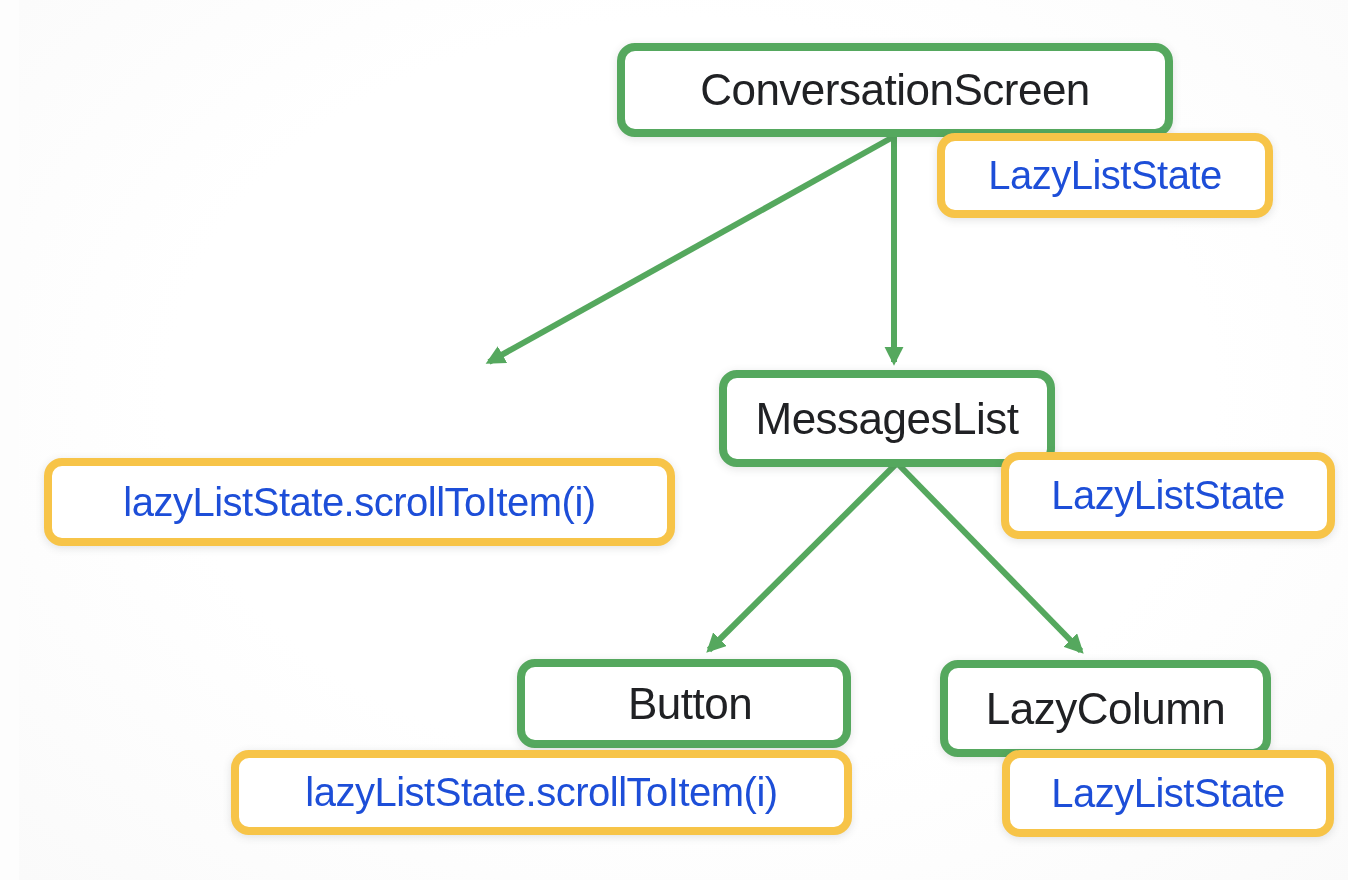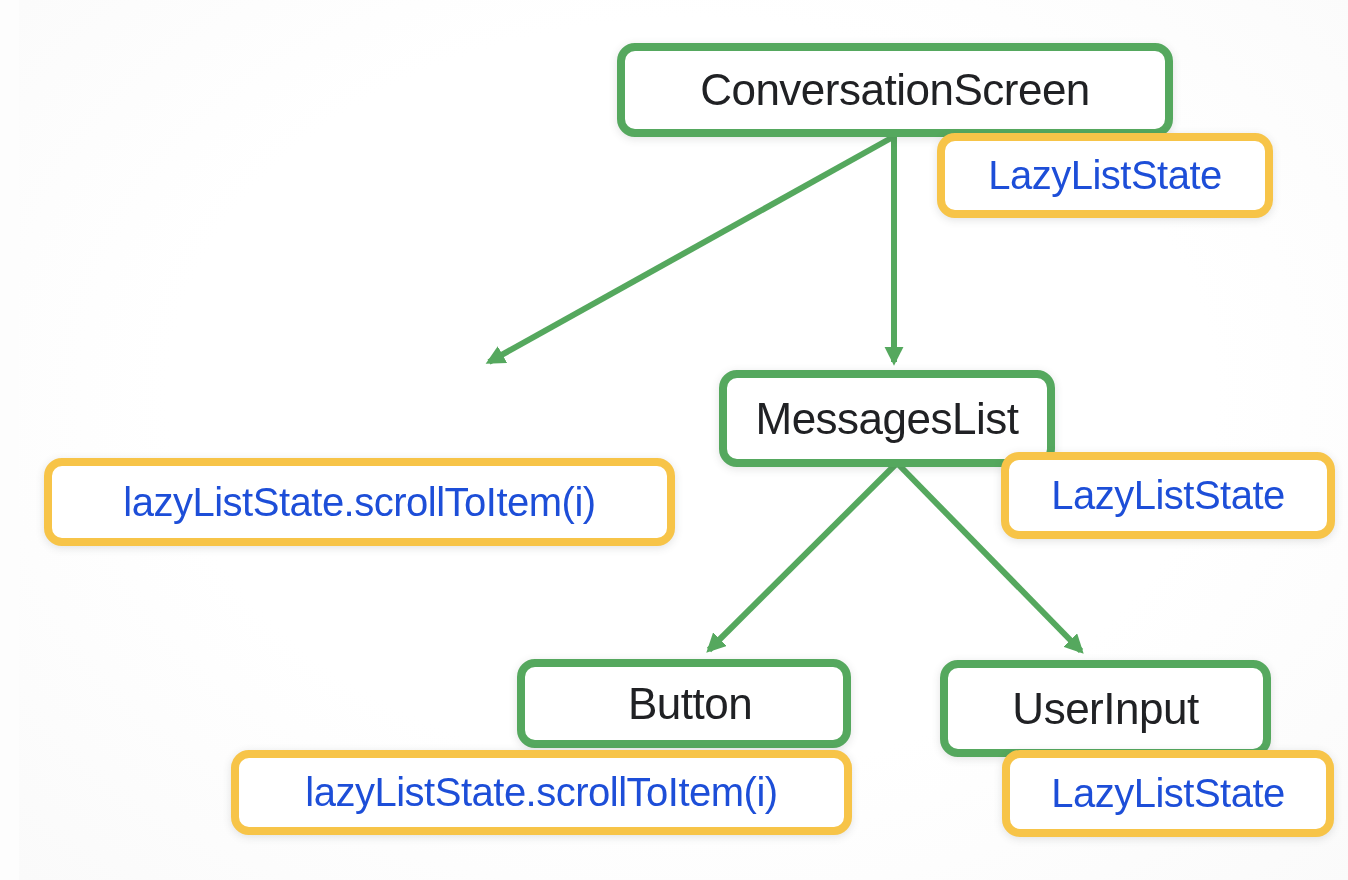--- a/index.html
+++ b/index.html
@@ -88,17 +88,17 @@
   <div class="node state n-scroll-left">lazyListState.scrollToItem(i)</div>
 
   <div class="node composable n-messageslist">MessagesList</div>
 
   <div class="node state n-state-mid">LazyListState</div>
 
   <div class="node composable n-button">Button</div>
 
   <div class="node state n-scroll-bot">lazyListState.scrollToItem(i)</div>
 
-  <div class="node composable n-lazycolumn">UserInput</div>
+  <div class="node composable n-lazycolumn">LazyColumn</div>
 
   <div class="node state n-state-bot">LazyListState</div>
 
 </div>
 
 </body></html>

